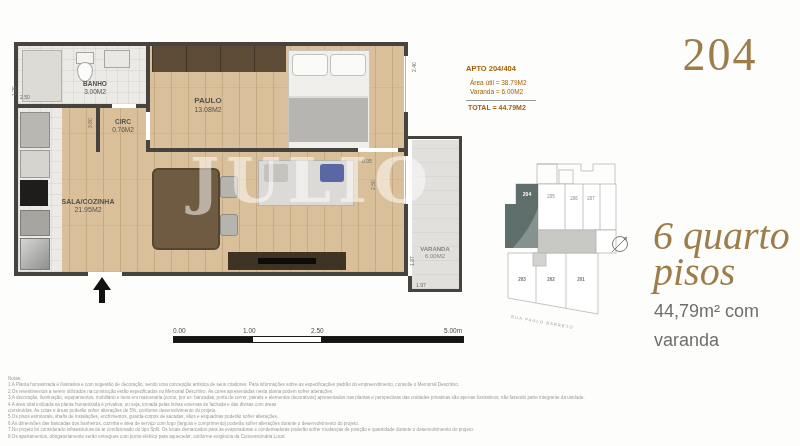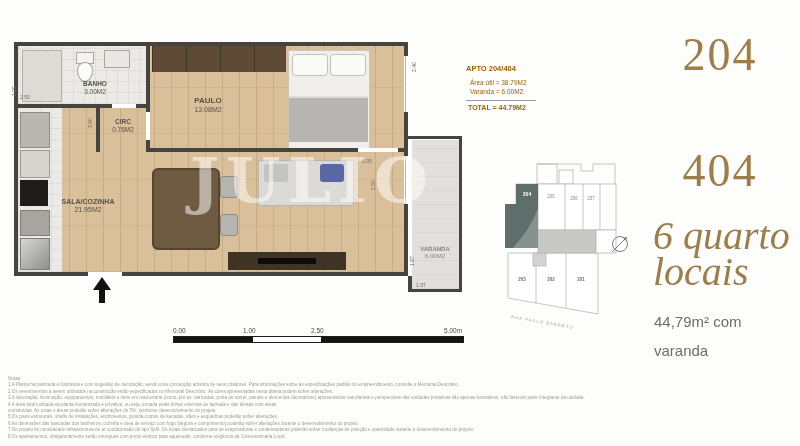--- a/index.html
+++ b/index.html
@@ -39,21 +39,21 @@
   #info{position:absolute;left:466px;top:64px;width:110px;color:#a16207;z-index:5;}
   #info .t{font-size:7.5px;font-weight:bold;margin-bottom:5px;}
   #info .r{font-size:6.5px;margin-left:4px;line-height:9px;}
   #info .hr{height:1px;background:#9a9a98;margin:4px 0 3px 0;width:70px;}
   #info .tot{font-size:7px;font-weight:bold;margin-left:2px;}
   
   .unitnum{position:absolute;left:645px;width:150px;text-align:center;
            font-family:"Liberation Serif", serif;font-size:46px;letter-spacing:2px;color:#9d7d49;}
   .tag{position:absolute;left:653px;font-family:"Liberation Serif", serif;font-style:italic;
        font-size:40px;color:#9d7d49;line-height:1;}
-  .sizeln{position:absolute;left:654px;font-size:15px;color:#6e6e6c;margin-top:12px;}
+  .sizeln{position:absolute;left:654px;font-size:18px;color:#6e6e6c;}
   
   #scale-title{position:absolute;left:185px;top:306px;font-size:15px;font-weight:bold;color:#2f2f2d;letter-spacing:.5px;z-index:5;}
   .tick{position:absolute;top:327px;font-size:6.5px;color:#4c4c4a;z-index:5;}
   #scalebar{position:absolute;left:173px;top:336px;width:289px;height:5px;border:1px solid #1c1c1a;
             display:flex;z-index:5;}
   #scalebar .b{background:#141412;height:100%;}
   #scalebar .w{background:#ffffff;height:100%;}
   
   #notes{position:absolute;left:8px;top:376px;width:588px;color:#9d9c97;font-size:4.6px;line-height:6.4px;z-index:5;}
   #notes div{white-space:nowrap;overflow:hidden;}
@@ -210,23 +210,22 @@
     <text x="8" y="160" font-size="4" letter-spacing="1.2" fill="#979793" transform="rotate(10 8 160)">RUA PAULO BARRETO</text>
 
     <g stroke="#7d7d7a" fill="none" stroke-width="1">
       <circle cx="117" cy="86" r="7.5"></circle>
       <line x1="109" y1="94" x2="124" y2="79"></line>
       <path d="M124 79 L120 80 L123 83 Z" fill="#7d7d7a" stroke="none"></path>
     </g>
   </svg>
 
   <div class="unitnum" style="top:28px;">204</div>
-  <div class="unitnum" style="top:144px;">404</div>
   <div class="tag" style="top:216px;">6 quarto</div>
-  <div class="tag" style="top:252px;">locais</div>
+  <div class="tag" style="top:252px;">pisos</div>
   <div class="sizeln" style="top:301px;">44,79m² com</div>
   <div class="sizeln" style="top:330px;">varanda</div>
 
   <div class="tick" style="left:173px;">0.00</div>
   <div class="tick" style="left:243px;">1.00</div>
   <div class="tick" style="left:311px;">2.50</div>
   <div class="tick" style="left:444px;">5.00m</div>
   <div id="scalebar">
     <div class="b" style="width:79px;"></div>
     <div class="w" style="width:68px;"></div>

